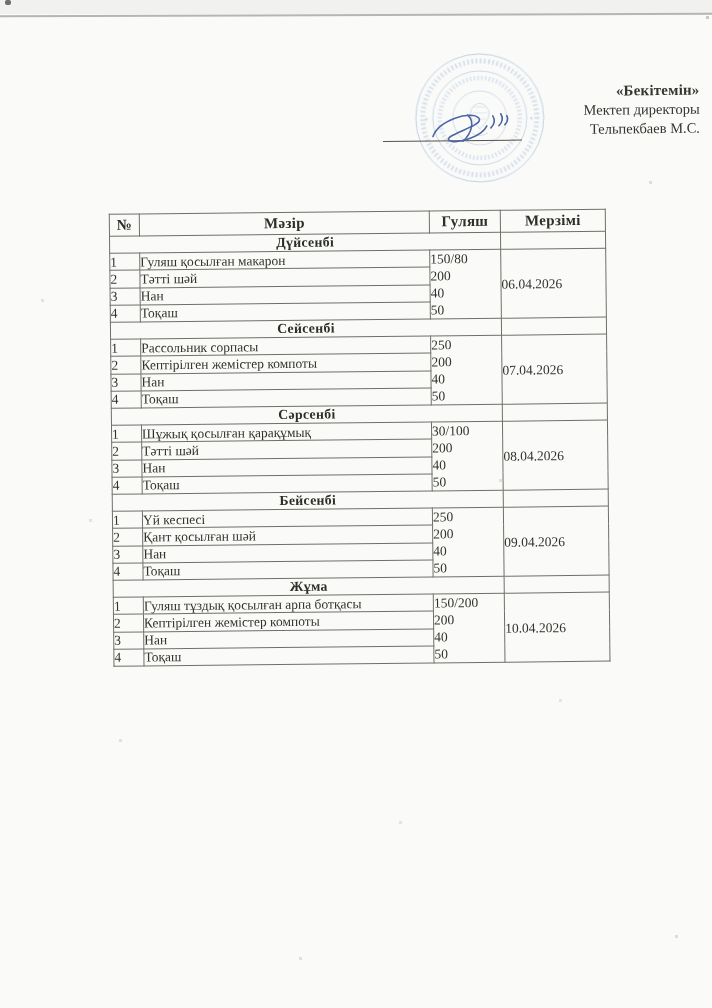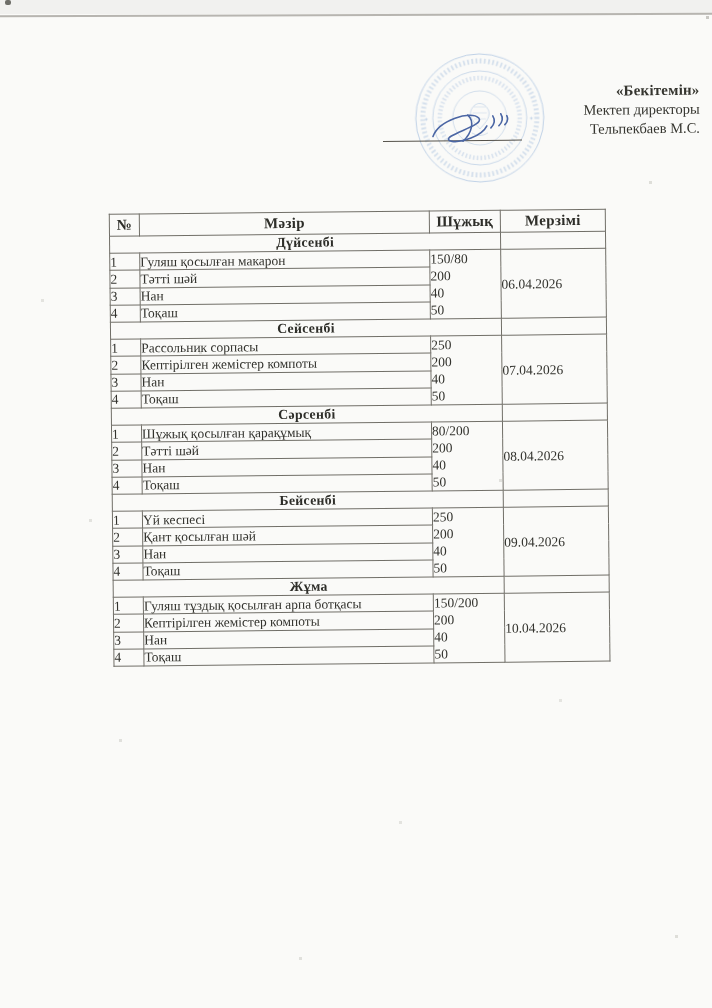--- a/index.html
+++ b/index.html
@@ -93,21 +93,21 @@
     <colgroup>
         <col class="w-num">
         <col class="w-name">
         <col class="w-grams">
         <col class="w-date">
       </colgroup>
     <tbody>
         <tr class="hdr">
       <th>№</th>
       <th>Мәзір</th>
-      <th>Шұжық</th>
+      <th>Гуляш</th>
       <th>Мерзімі</th>
     </tr>
 
     <tr class="rw">
       <td class="day-cell" colspan="3">Дүйсенбі</td>
       <td></td>
     </tr>
     <tr class="rw">
       <td class="c-num">1</td>
       <td class="c-name">Гуляш қосылған макарон</td>
@@ -161,21 +161,21 @@
     </tr>
 
     <tr class="rw">
       <td class="day-cell" colspan="3">Сәрсенбі</td>
       <td></td>
     </tr>
     <tr class="rw">
       <td class="c-num">1</td>
       <td class="c-name">Шұжық қосылған қарақұмық</td>
       <td class="c-grams" rowspan="4">
-        <div>80/200</div>
+        <div>30/100</div>
         <div>200</div>
         <div>40</div>
         <div>50</div>
       </td>
       <td class="c-date" rowspan="4">08.04.2026</td>
     </tr>
     <tr class="rw">
       <td class="c-num">2</td>
       <td class="c-name">Тәтті шәй</td>
     </tr>

